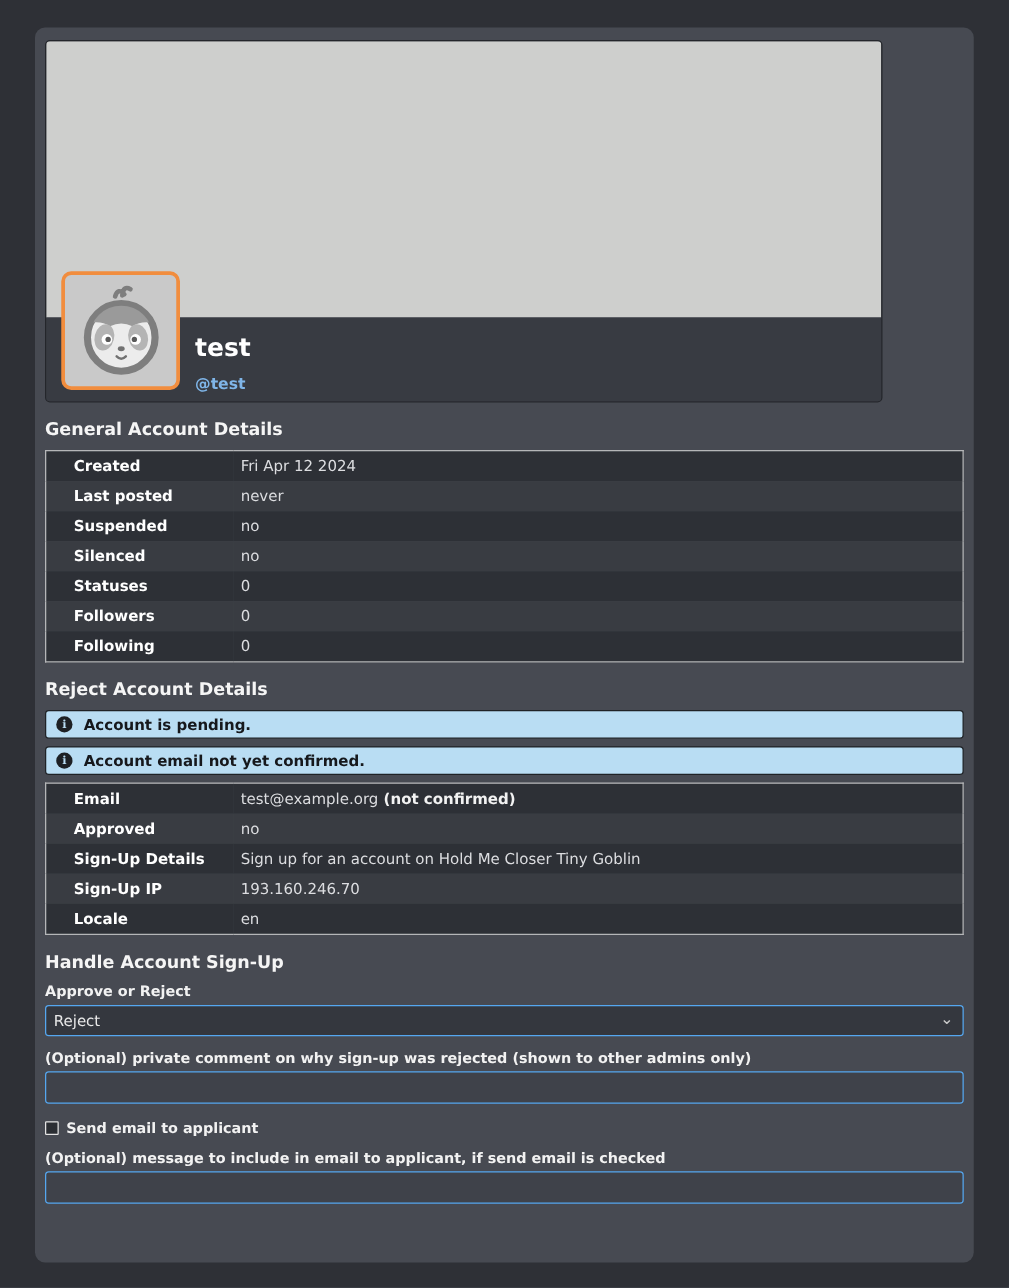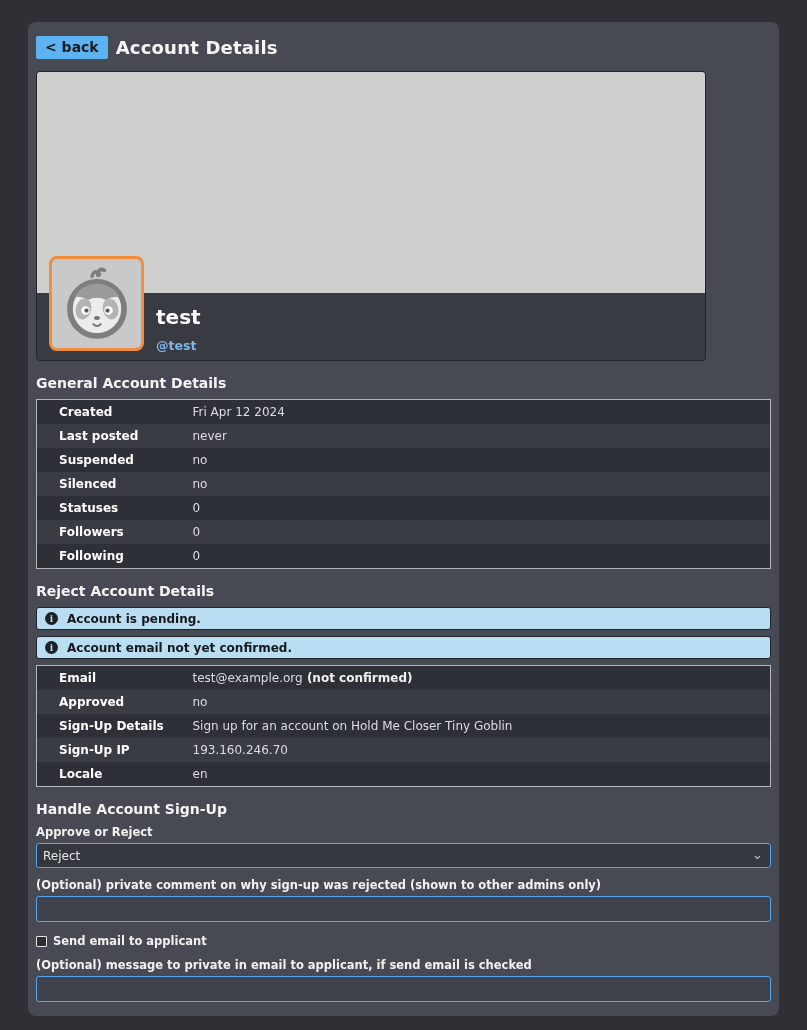--- a/index.html
+++ b/index.html
@@ -91,24 +91,20 @@
     background: #2b2e33; border: 1px solid #e3e3e3; border-radius: 1px; margin: 0;
   }
   .chk-label { color: #f2f2f2; font-weight: bold; font-size: 11.5px; }
 </style>
 </head>
 <body>
 
 <div class="page">
   <div class="panel">
 
-    <div class="hdr-row">
-      <button class="back-btn">&lt; back</button>
-      <span class="page-title">Account Details</span>
-    </div>
 
     <div class="profile-card">
       <div class="card-banner"></div>
       <div class="card-bottom">
         <div class="display-name">test</div>
         <div class="username">@test</div>
       </div>
       <div class="avatar">
         <svg viewBox="0 0 100 100" aria-hidden="true">
           <defs>
@@ -212,21 +208,21 @@
     </div>
 
     <div class="fld-label">(Optional) private comment on why sign-up was rejected (shown to other admins only)</div>
     <input type="text" class="ctl" value="" style="">
 
     <div class="chk-row">
       <input type="checkbox" style="">
       <span class="chk-label">Send email to applicant</span>
     </div>
 
-    <div class="fld-label">(Optional) message to private in email to applicant, if send email is checked</div>
+    <div class="fld-label">(Optional) message to include in email to applicant, if send email is checked</div>
     <input type="text" class="ctl" value="" style="">
 
     <div>
       
     </div>
 
   </div>
 </div>
 
 </body></html>

